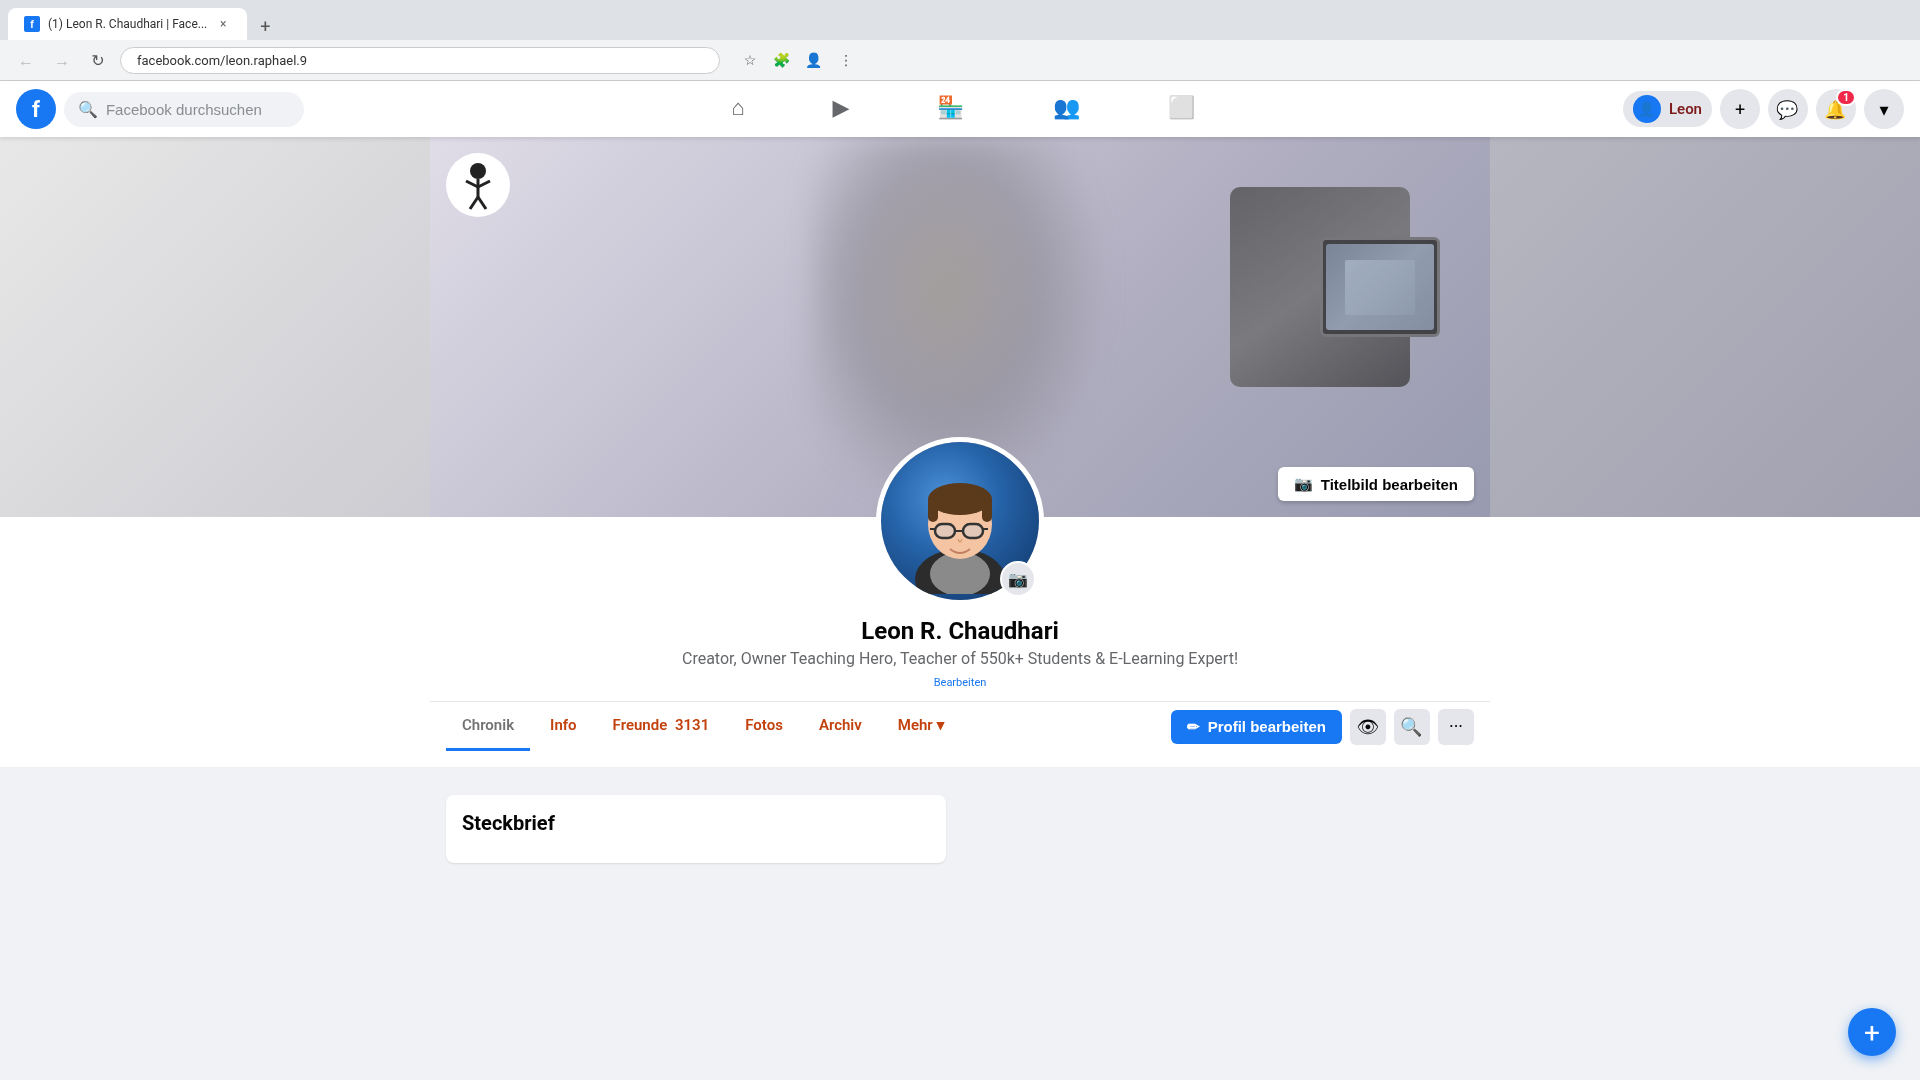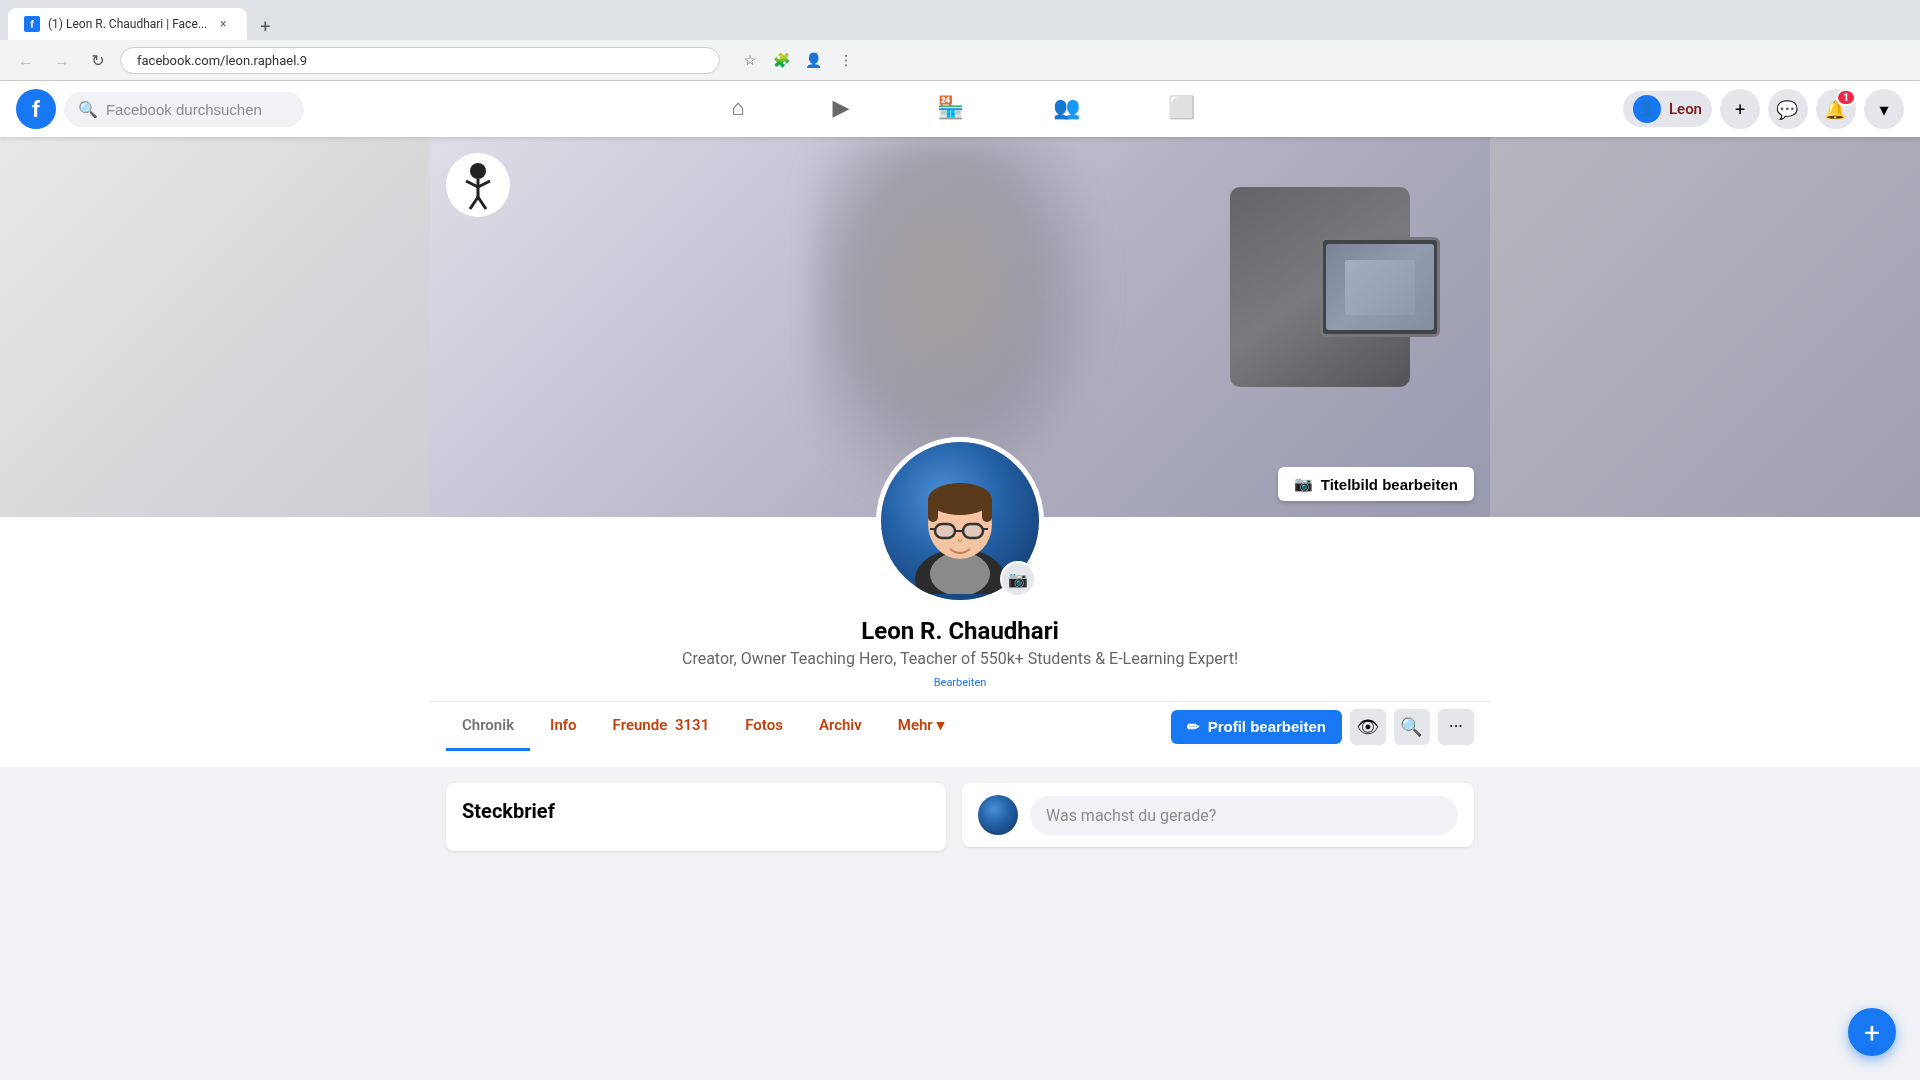--- a/index.html
+++ b/index.html
@@ -58,21 +58,21 @@
     .profile-tabs { display: flex; align-items: center; padding: 0 16px; max-width: 1060px; margin: 0 auto; width: 100%; }
     .profile-tab { padding: 14px 16px; font-size: 15px; font-weight: 600; color: #c2410c; cursor: pointer; border-bottom: 3px solid transparent; margin-right: 4px; white-space: nowrap; }
     .profile-tab.active { color: #737373; border-bottom-color: #1877f2; }
     .profile-tab .count { margin-left: 4px; }
     .tabs-actions { margin-left: auto; display: flex; align-items: center; gap: 8px; }
     .action-btn { display: flex; align-items: center; gap: 8px; padding: 8px 16px; border-radius: 6px; font-size: 15px; font-weight: 600; cursor: pointer; border: none; }
     .action-btn.primary { background: #1877f2; color: white; }
     .action-btn-icon { width: 36px; height: 36px; border-radius: 6px; background: #e4e6eb; display: flex; align-items: center; justify-content: center; cursor: pointer; font-size: 18px; color: #050505; }
 
     
-    .profile-content { max-width: 1060px; margin: 16px auto; display: grid; grid-template-columns: 500px 1fr; gap: 16px; padding: 0 16px; }
+    .profile-content { max-width: 1060px; margin: 28px auto; display: grid; grid-template-columns: 500px 1fr; padding: 0 16px; }
     .left-panel { }
     .steckbrief-card { background: #fff; border-radius: 8px; padding: 16px; box-shadow: 0 1px 2px rgba(0,0,0,0.1); }
     .steckbrief-title { font-size: 20px; font-weight: 700; color: #050505; margin-bottom: 12px; }
     .steckbrief-item { display: flex; align-items: center; gap: 12px; padding: 8px 0; }
     .steckbrief-icon { width: 20px; height: 20px; color: #65676b; font-size: 18px; flex-shrink: 0; display: flex; align-items: center; justify-content: center; }
     .steckbrief-text { font-size: 15px; color: #050505; }
     .steckbrief-text .highlight { font-weight: 700; color: #050505; }
 
     
     .right-panel { }
@@ -289,29 +289,17 @@
 </div>
 
 <div class="profile-content">
 
   <div class="left-panel">
     <div class="steckbrief-card">
       <h2 class="steckbrief-title">Steckbrief</h2>
     </div>
   </div>
 
-  <div class="right-panel">
-    <div class="post-box">
-      <div class="post-box-inner">
-        <div class="post-avatar">
-          <div class="post-avatar-inner"></div>
-        </div>
-        <div class="post-input-area">
-          <span>Was machst du gerade?</span>
-        </div>
-      </div>
-    </div>
-  </div>
 </div>
 
 <div class="fab">
   <span>+</span>
 </div>
 
 </body></html>

